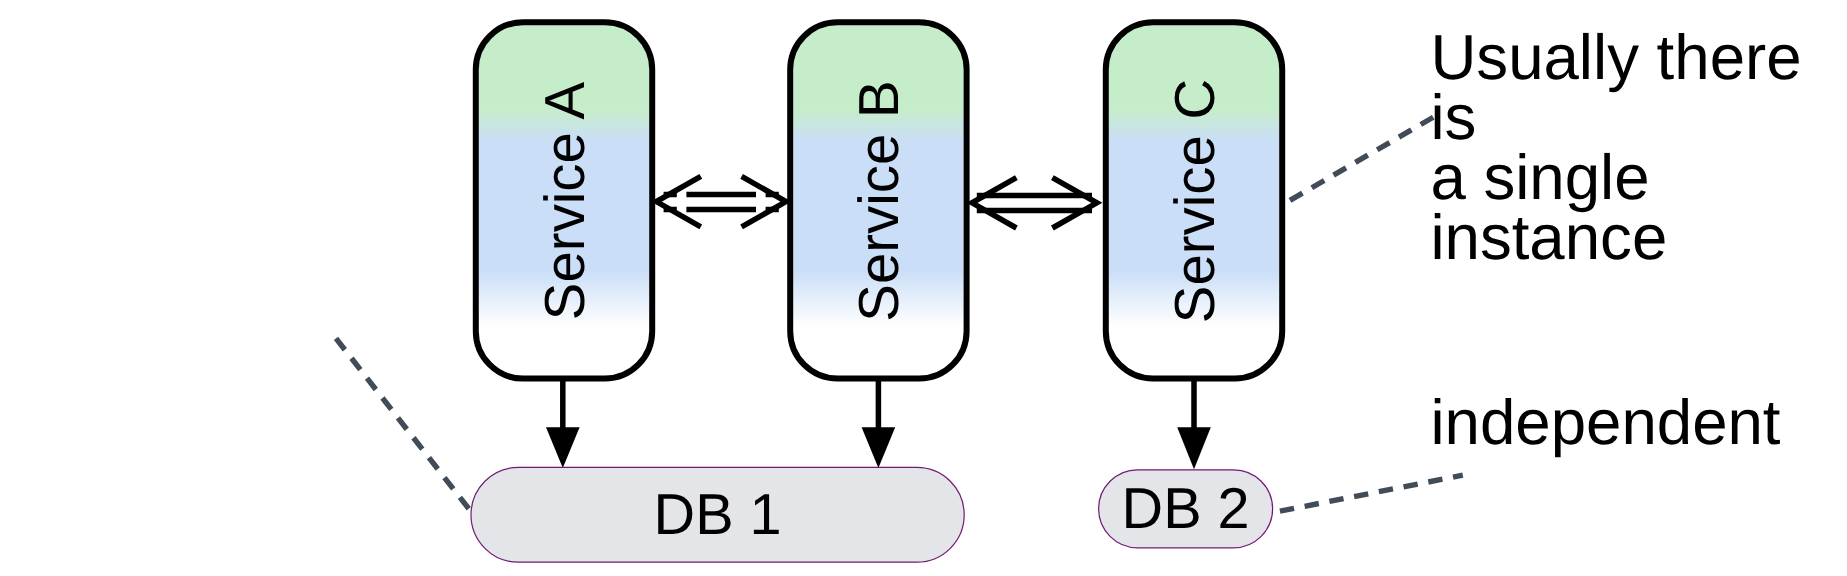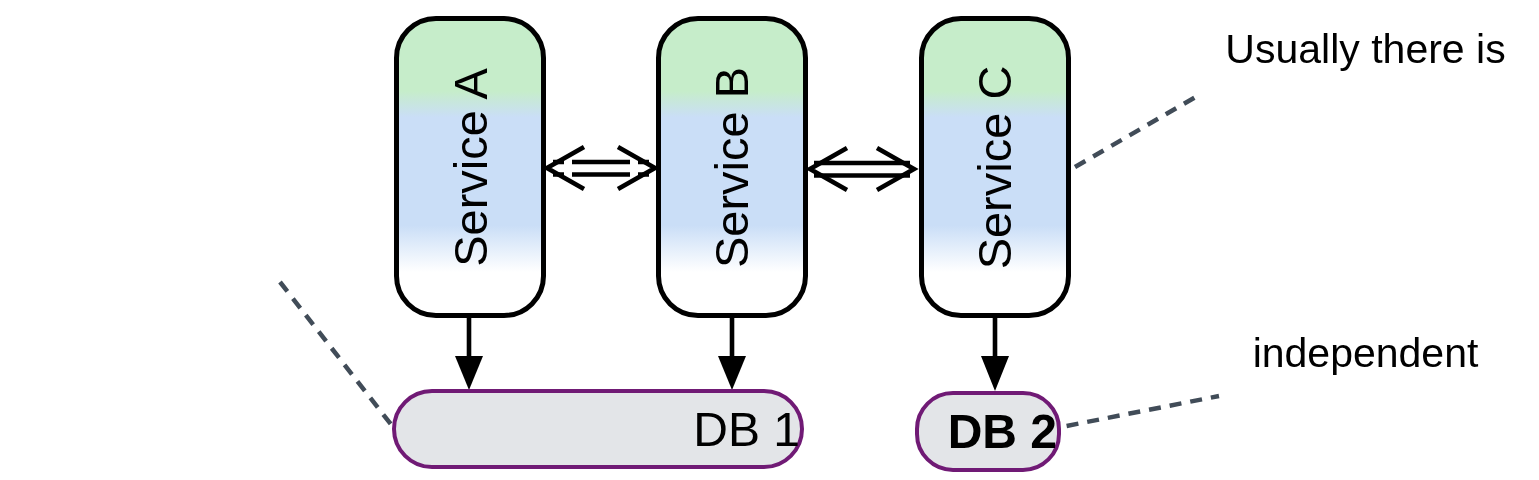--- a/index.html
+++ b/index.html
@@ -25,28 +25,28 @@
   #svc-b{left:656px}
   #svc-c{left:919px}
   .vtext{
     transform:rotate(-90deg);
     white-space:nowrap;
     font-size:47px;
     line-height:1;
   }
   .db{
     position:absolute;box-sizing:border-box;
-    background:#e3e5e8;border:4px solid #701a75;border-radius:42px;
-    display:flex;align-items:center;justify-content:flex-end;
+    background:#e3e5e8;border:1px solid #701a75;border-radius:42px;
+    display:flex;align-items:center;justify-content:center;
     font-size:48px;
   }
   #db-1{left:392px;top:389px;width:412px;height:80px;}
-  #db-2{left:915px;top:391px;width:146px;height:81px;border-radius:38px;font-weight:bold;}
+  #db-2{left:915px;top:391px;width:146px;height:66px;border-radius:38px;}
   .note{
-    position:absolute;font-size:41px;text-align:center;
+    position:absolute;font-size:53px;
   }
   #note-left{left:0;top:182px;width:262px;line-height:53px;}
   #note-top-right{left:1192px;top:24px;width:347px;line-height:50px;}
   #note-bottom-right{left:1192px;top:327px;width:347px;line-height:52px;}
 </style>
 </head>
 <body>
 
 <div class="canvas">
 
@@ -99,19 +99,20 @@
   <div class="db" id="db-1">
     <span>DB 1</span>
   </div>
   <div class="db" id="db-2">
     <span>DB 2</span>
   </div>
 
 
   <div class="note" id="note-top-right">
     <div>Usually there is</div>
+    <div>a single instance</div>
   </div>
 
   <div class="note" id="note-bottom-right">
     <div>independent</div>
   </div>
 
 </div>
 
 </body></html>

